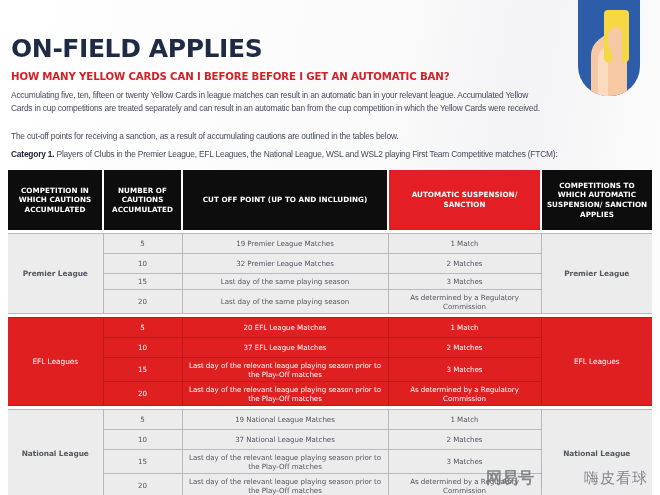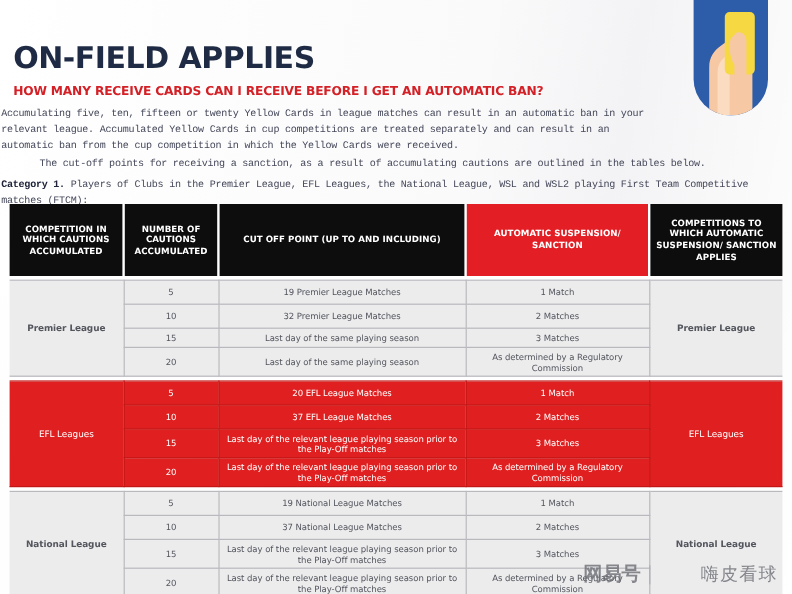--- a/index.html
+++ b/index.html
@@ -51,29 +51,29 @@
     left: 11px;
     top: 71px;
     font-size: 10.2px;
     font-weight: bold;
     letter-spacing: -0.15px;
     color: #d32127;
     font-family: "DejaVu Sans", sans-serif;
   }
   .para {
     position: absolute;
-    left: 1px;
+    left: 11px;
     font-size: 8.4px;
     line-height: 13.2px;
     color: #45485a;
-    font-family: Liberation Mono, monospace;
+    font-family: Liberation Sans, sans-serif;
     letter-spacing: -0.2px;
   }
   .para1 { top: 89px; width: 540px; }
-  .para2 { top: 130px; width: 560px; margin-left: 32px; }
+  .para2 { top: 130px; width: 560px; }
   .para3 { top: 148px; width: 648px; }
   .para3 b { color: #20243a; }
 
   
   .tbl {
     position: absolute;
     left: 8px;
     top: 170px;
     width: 644px;
     border-collapse: collapse;
@@ -180,21 +180,21 @@
                C45 37 49 41 49 46 L49 122 Z" fill="#f6c9a4"></path>
       <path d="M20 122 L20 86 C20 79 24 74 30 71 L30 122 Z" fill="#fbdcc1"></path>
 
       <rect x="26" y="36" width="25" height="52" rx="4" fill="#f5d842"></rect>
 
       <path d="M31 58 C29 64 30 74 34 80 L34 96 L44 96 L44 60 C44 55 40 52 36 53 Z" fill="#f6c9a4"></path>
     </svg>
   </div>
 
   <div class="title">ON-FIELD APPLIES</div>
-  <div class="subtitle">HOW MANY RECEIVE CARDS CAN I RECEIVE BEFORE I GET AN AUTOMATIC BAN?</div>
+  <div class="subtitle">HOW MANY YELLOW CARDS CAN I BEFORE BEFORE I GET AN AUTOMATIC BAN?</div>
 
   <div class="para para1">Accumulating five, ten, fifteen or twenty Yellow Cards in league matches can result in an automatic ban in your relevant league. Accumulated Yellow Cards in cup competitions are treated separately and can result in an automatic ban from the cup competition in which the Yellow Cards were received.</div>
   <div class="para para2">The cut-off points for receiving a sanction, as a result of accumulating cautions are outlined in the tables below.</div>
   <div class="para para3"><b>Category 1.</b><span> Players of Clubs in the Premier League, EFL Leagues, the National League, WSL and WSL2 playing First Team Competitive matches (FTCM):</span></div>
 
   <table class="tbl">
     <colgroup>
       <col class="c1">
         <col class="c2">
         <col class="c3">

